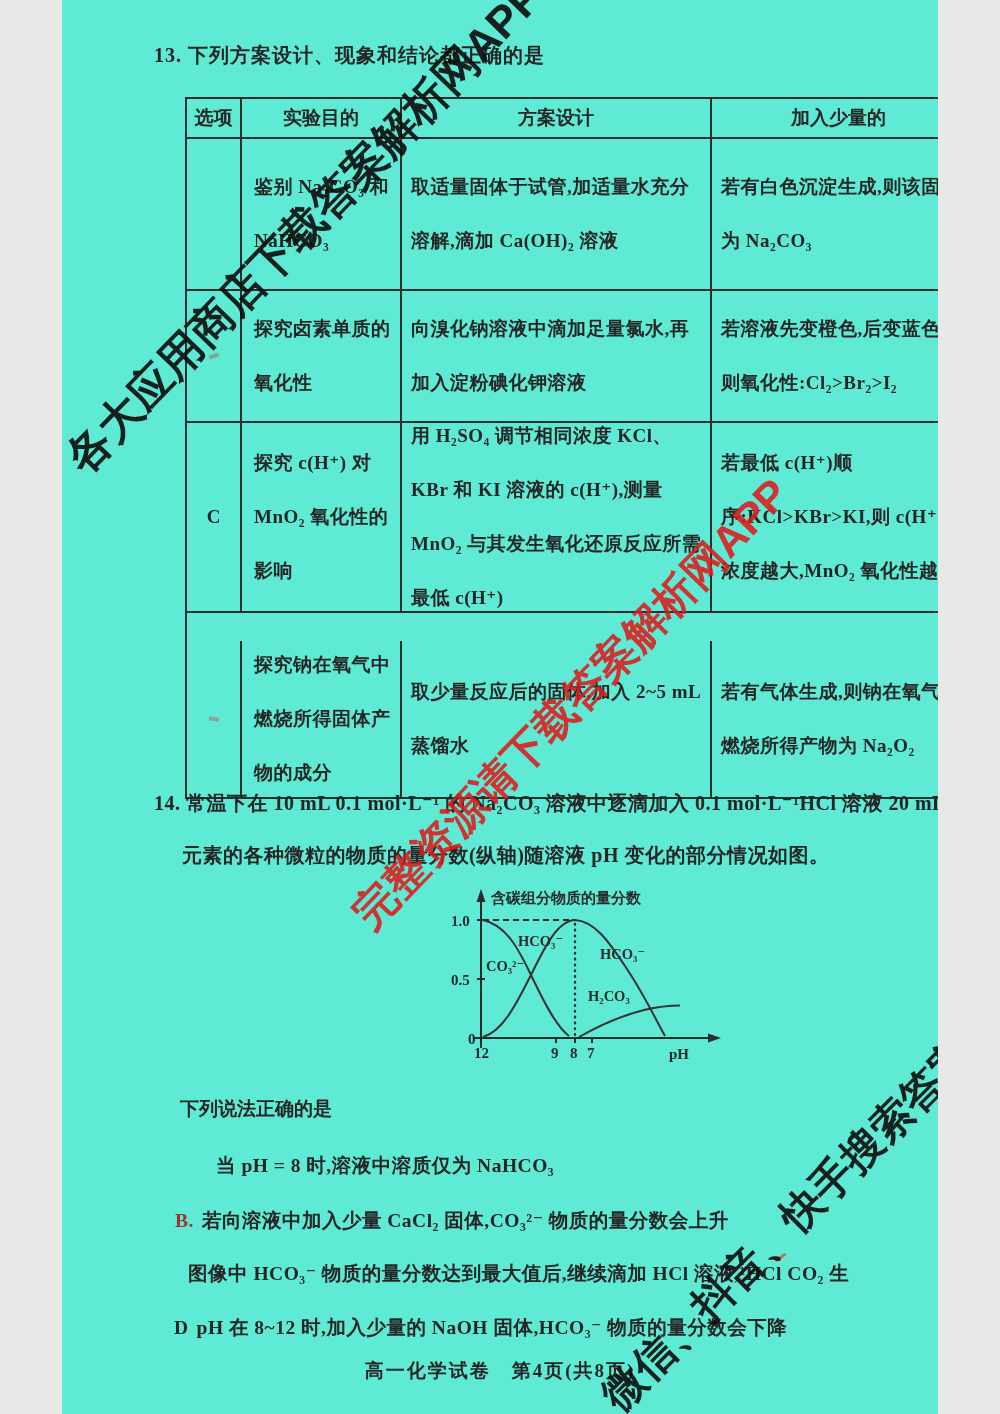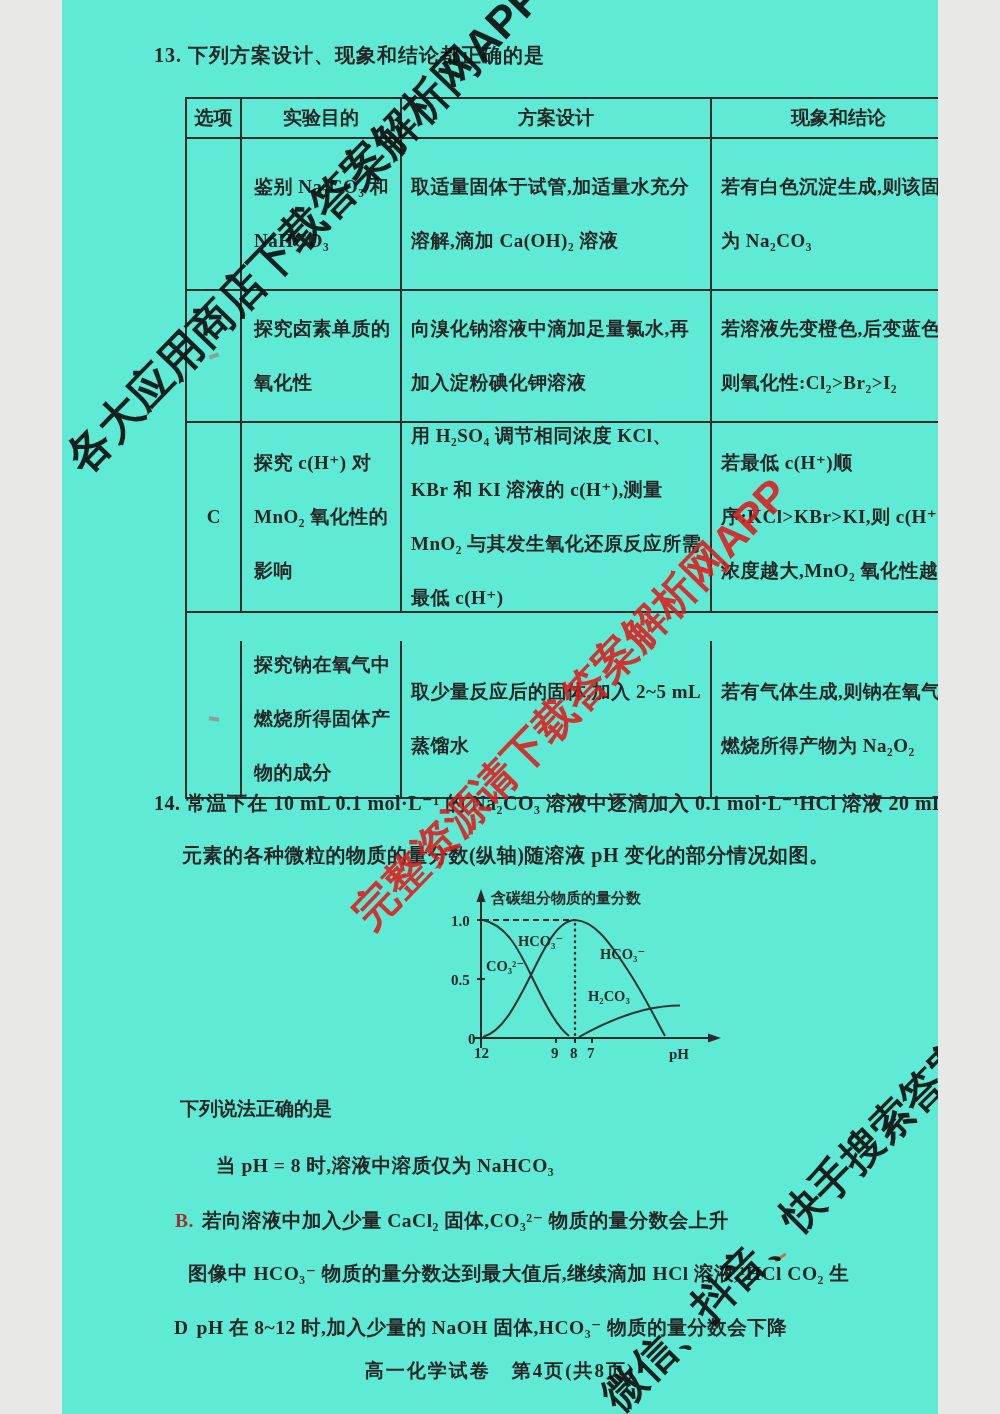--- a/index.html
+++ b/index.html
@@ -65,21 +65,21 @@
 
   <div class="q-head">
     <span class="qnum">13.</span><span>下列方案设计、现象和结论都正确的是</span>
   </div>
 
   <div class="exam-table">
     <div class="t-row t-header">
       <div>选项</div>
       <div>实验目的</div>
       <div>方案设计</div>
-      <div>现象和结论</div>
+      <div>加入少量的</div>
     </div>
 
     <div class="t-row row-a">
       <div class="cell-opt"></div>
       <div class="cell-txt">鉴别 Na₂CO₃ 和 NaHCO₃</div>
       <div class="cell-txt cell-plan">取适量固体于试管,加适量水充分溶解,滴加 Ca(OH)₂ 溶液</div>
       <div class="cell-txt cell-concl">若有白色沉淀生成,则该固体为 Na₂CO₃</div>
     </div>
 
     <div class="t-row row-b">

